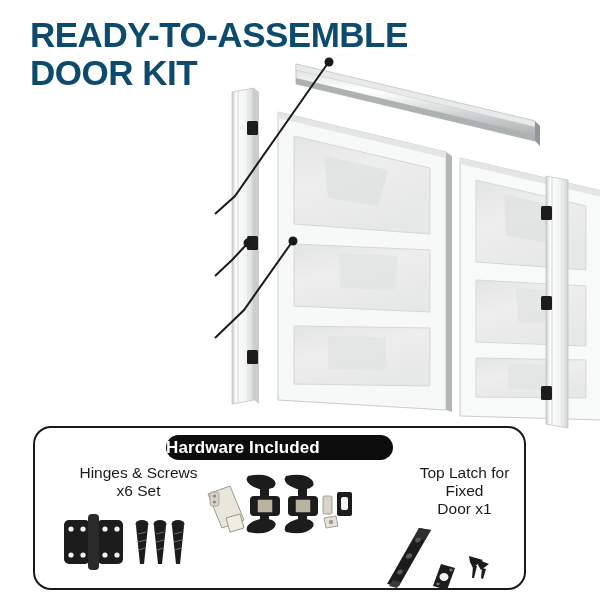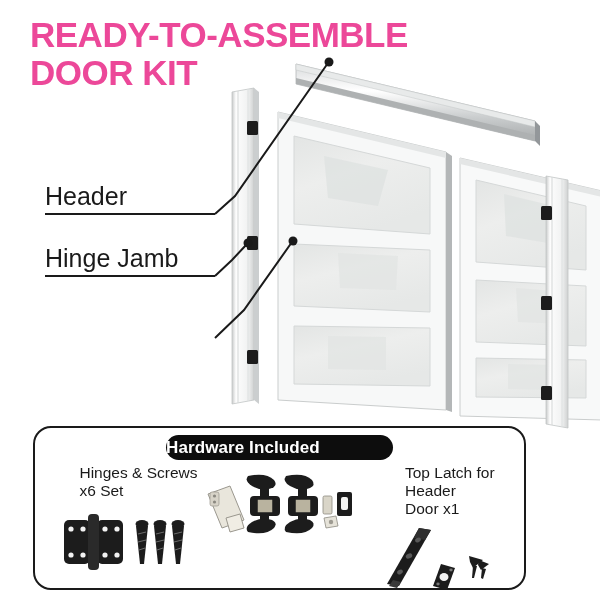--- a/index.html
+++ b/index.html
@@ -7,21 +7,21 @@
     width:600px;height:600px;background:#ffffff;
     font-family:"Liberation Sans", sans-serif;
     overflow:hidden;position:relative;
   }
   #root{position:absolute;inset:0;}
 
   
   .title{
     position:absolute;left:30px;top:16px;width:470px;
     font-weight:bold;font-size:35px;line-height:38px;
-    letter-spacing:-0.5px;color:#ec4899;white-space:pre-line;
+    letter-spacing:-0.5px;color:#0c4a6e;white-space:pre-line;
   }
 
   
   .callout{position:absolute;}
   .callout .ctext{
     position:absolute;left:0;bottom:4px;
     font-size:25px;color:#1a1a1a;white-space:nowrap;
   }
   .callout .cline{
     position:absolute;left:0;bottom:0;height:2px;background:#1a1a1a;
@@ -45,21 +45,21 @@
   }
   .hwbadge span{
     color:#ffffff;font-weight:bold;font-size:17px;letter-spacing:0.1px;
   }
   .hwcols{
     position:absolute;left:0;top:36px;width:489px;height:120px;
     display:flex;
   }
   .hwcol{flex:1;display:flex;flex-direction:column;align-items:center;}
   .hwcol .cap{
-    font-size:15.5px;line-height:18px;color:#1a1a1a;
+    font-size:15.5px;line-height:18px;color:#1a1a1a;text-align:center;
     white-space:pre-line;
     margin-left:44px;
   }
   .hwart{margin-top:6px;}
 </style>
 </head>
 <body>
 
 <div id="root">
 
@@ -135,29 +135,21 @@
         <polygon points="318,128 340,132 340,380 318,376" fill="url(#jambG)" stroke="#c2c5c5" stroke-width="0.8"></polygon>
         <line x1="324" y1="129" x2="324" y2="377" stroke="#d4d7d7" stroke-width="1"></line>
         <line x1="334" y1="131" x2="334" y2="379" stroke="#dcdfdf" stroke-width="1"></line>
         <rect x="313" y="158" width="11" height="14" rx="1.5" fill="#1c1c1c"></rect>
         <rect x="313" y="248" width="11" height="14" rx="1.5" fill="#1c1c1c"></rect>
         <rect x="313" y="338" width="11" height="14" rx="1.5" fill="#1c1c1c"></rect>
       </g>
     </svg>
   </div>
 
-  <div class="callout" style="left:45px;top:176px;width:170px;height:39px;">
-    <div class="ctext">Header</div>
-    <div class="cline" style="width:170px;"></div>
-  </div>
-
-  <div class="callout" style="left:45px;top:238px;width:170px;height:39px;">
-    <div class="ctext">Hinge Jamb</div>
-    <div class="cline" style="width:170px;"></div>
-  </div>
+
 
 
   <svg class="leaders">
 
     <polyline points="215,214 235,196 328,63" fill="none" stroke="#1a1a1a" stroke-width="2"></polyline>
     <circle cx="329" cy="62" r="4.5" fill="#1a1a1a"></circle>
 
     <polyline points="215,276 232,260 247,244" fill="none" stroke="#1a1a1a" stroke-width="2"></polyline>
     <circle cx="248" cy="243" r="4.5" fill="#1a1a1a"></circle>
 
@@ -250,21 +242,21 @@
             <rect x="123" y="26" width="9" height="18" rx="1.5" fill="#d9d5c8" stroke="#8d8a82" stroke-width="0.8"></rect>
             <rect x="137" y="22" width="15" height="24" rx="2" fill="#1c1c1c"></rect>
             <rect x="141" y="27" width="7" height="13" rx="2" fill="#f4f4f2"></rect>
             <polygon points="124,48 136,46 138,56 126,58" fill="#e6e3d9" stroke="#8d8a82" stroke-width="0.8"></polygon>
             <circle cx="131" cy="52" r="2.2" fill="#9e9b92"></circle>
           </svg>
         </div>
       </div>
 
       <div class="hwcol">
-        <div class="cap">Top Latch for Header
+        <div class="cap">Top Latch for Fixed
 Door x1</div>
         <div class="hwart">
           <svg width="140" height="70" viewBox="0 0 140 70">
 
             <g>
               <polygon points="46,4 58,6 26,62 14,60" fill="#1c1c1c"></polygon>
               <polygon points="46,4 58,6 52,16 41,14" fill="#2f2f2f"></polygon>
               <ellipse cx="45" cy="16" rx="3" ry="2.2" fill="#585858" transform="rotate(-28 45 16)"></ellipse>
               <ellipse cx="36" cy="32" rx="3.4" ry="2.4" fill="#585858" transform="rotate(-28 36 32)"></ellipse>
               <ellipse cx="27" cy="48" rx="3" ry="2.2" fill="#585858" transform="rotate(-28 27 48)"></ellipse>

